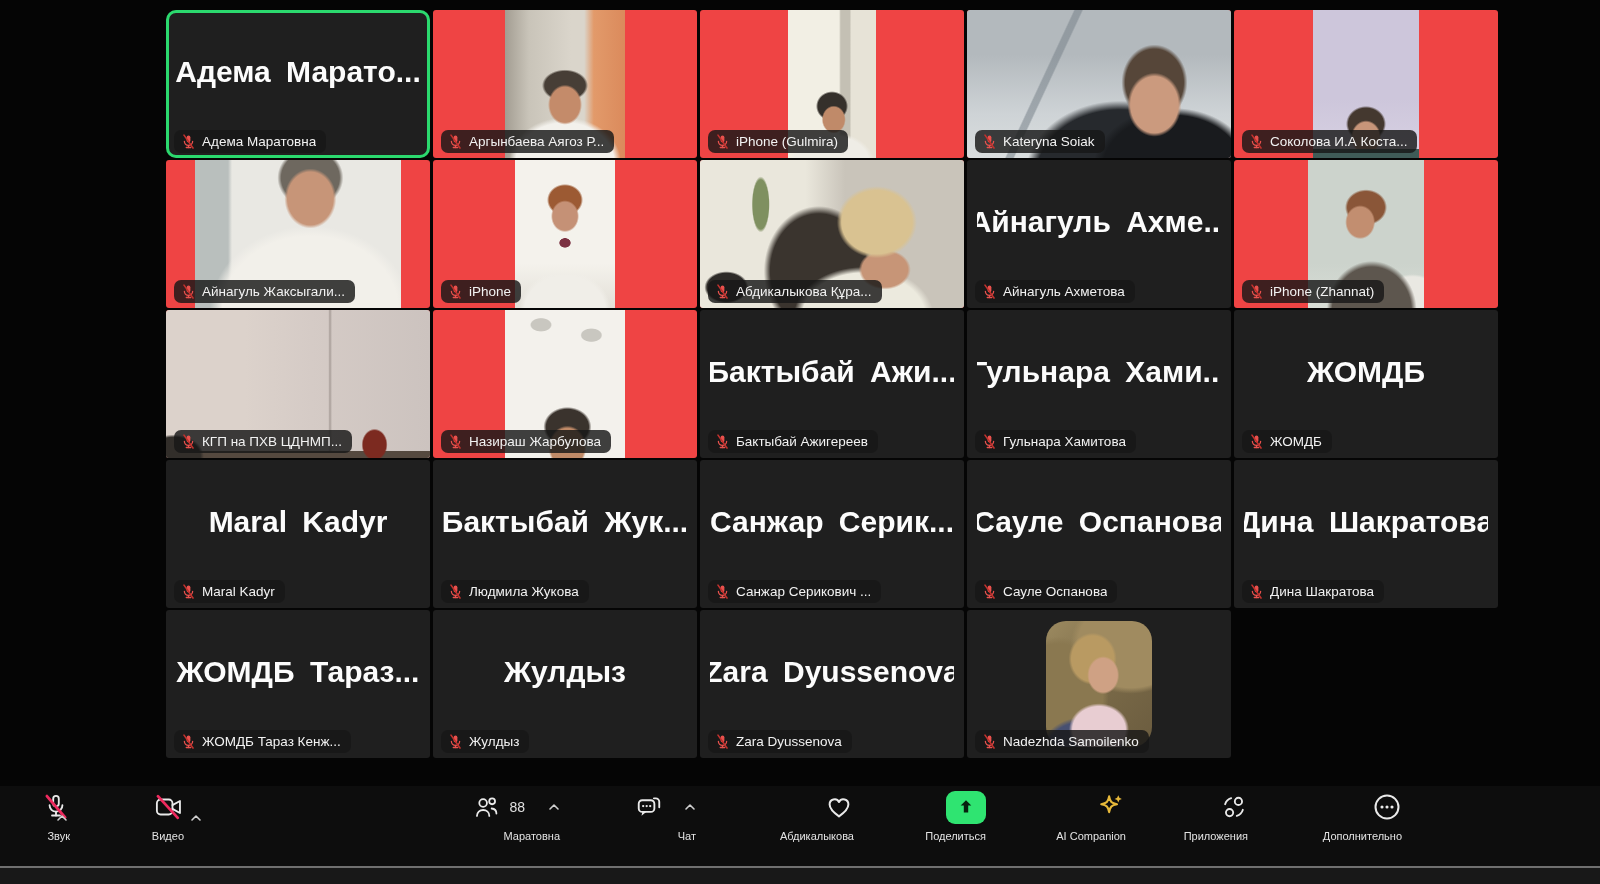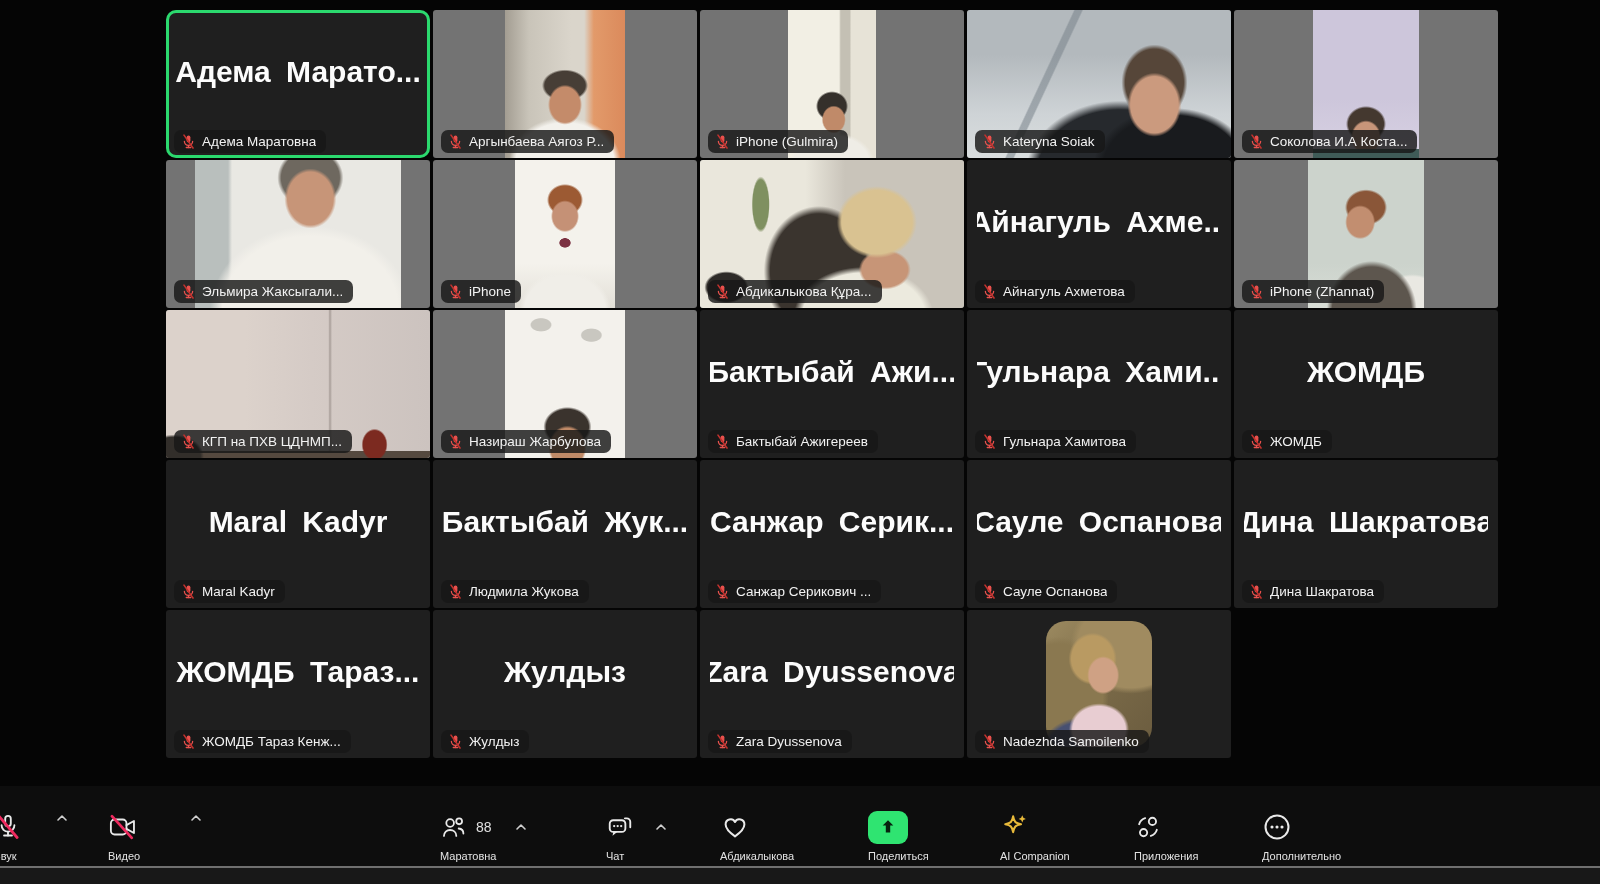--- a/index.html
+++ b/index.html
@@ -3,21 +3,21 @@
 <meta charset="utf-8">
 <style>
   html,body{margin:0;padding:0;background:#050505;}
   body{width:1600px;height:884px;overflow:hidden;position:relative;
        font-family:"Liberation Sans","DejaVu Sans",sans-serif;color:#fff;}
 
   
   .grid{position:absolute;left:166px;top:10px;display:grid;
         grid-template-columns:repeat(5,264px);grid-auto-rows:148px;gap:2px 3px;}
   .tile{position:relative;background:#1f1f1f;overflow:hidden;border-radius:3px;}
-  .tile.video-tile{background:#737373;}
+  .tile.video-tile{background:#ef4444;}
   .tile.active{border-radius:10px;box-shadow:inset 0 0 0 3px #2bd96e;z-index:2;}
 
   .bigname{position:absolute;left:10px;right:10px;top:0;bottom:24px;
            display:flex;align-items:center;justify-content:center;
            font-size:30px;font-weight:700;color:#fcfcfc;word-spacing:7px;
            white-space:nowrap;overflow:hidden;}
 
   .name-label{position:absolute;left:8px;bottom:5px;display:flex;align-items:center;gap:6px;
               background:rgba(23,23,23,.82);border-radius:7px;padding:4px 10px 4px 7px;
               max-width:92%;z-index:3;text-align:right;}
@@ -101,21 +101,21 @@
     radial-gradient(30px 26px at 50% 86%,#e8cdd2 88%,transparent 100%),
     radial-gradient(16px 19px at 54% 43%,#cfa184 88%,transparent 100%),
     radial-gradient(24px 26px at 44% 30%,#b99a62 88%,transparent 100%),
     radial-gradient(45px 40px at 35% 108%,#475071 88%,transparent 100%),
     radial-gradient(60px 50px at 80% 18%,#a08b60 88%,transparent 100%),
     radial-gradient(50px 60px at 12% 60%,#8a7850 88%,transparent 100%),
     linear-gradient(135deg,#9c8a60 0%,#7a6a48 50%,#6b5c3f 100%);}
 
   
   .toolbar{position:absolute;left:0;top:786px;width:1600px;height:80px;background:#0d0d0d;}
-  .tb-item{position:absolute;top:25px;display:flex;flex-direction:column;align-items:flex-start;
+  .tb-item{position:absolute;top:5px;display:flex;flex-direction:column;align-items:flex-end;
            gap:7px;cursor:pointer;}
   .tb-label{font-size:11px;color:#e3e3e3;white-space:nowrap;}
   .tb-iconrow{display:flex;align-items:center;height:32px;gap:9px;}
   .tb-count{font-size:14px;color:#e0e0e0;}
   .tb-caret{position:absolute;top:22px;width:12px;height:8px;cursor:pointer;}
   .st{fill:none;stroke:#e9e9e9;stroke-width:1.6;stroke-linecap:round;stroke-linejoin:round;}
   .slash{stroke:#ed2a5e;stroke-width:2.4;stroke-linecap:round;}
   .share-box{width:40px;height:33px;border-radius:9px;background:#2fe471;
              display:flex;align-items:center;justify-content:center;}
   .i-audio{left:-6px;width:76px;}
@@ -217,21 +217,21 @@
     <div class="avatar" hidden=""></div>
     <div class="bigname" hidden=""></div>
     <div class="name-label">
       <svg class="mic-off" viewBox="0 0 16 16">
         <rect x="6" y="1.5" width="4" height="7.5" rx="2" fill="#e8514d"></rect>
         <path d="M3.6 7.8a4.4 4.4 0 0 0 8.8 0" fill="none" stroke="#e8514d" stroke-width="1.4" stroke-linecap="round"></path>
         <line x1="8" y1="12.2" x2="8" y2="14.4" stroke="#e8514d" stroke-width="1.4" stroke-linecap="round"></line>
         <line x1="5.6" y1="14.4" x2="10.4" y2="14.4" stroke="#e8514d" stroke-width="1.4" stroke-linecap="round"></line>
         <line x1="3.2" y1="1.2" x2="12.8" y2="15" stroke="#c0312d" stroke-width="1.7" stroke-linecap="round"></line>
       </svg>
-      <span class="nl-text">Эльмира Жаксыгали...</span>
+      <span class="nl-text">Айнагуль Жаксыгали...</span>
     </div>
   </div>
     <div class="tile video-tile">
     <div class="vid v-iphone6"></div>
     <div class="avatar" hidden=""></div>
     <div class="bigname" hidden=""></div>
     <div class="name-label">
       <svg class="mic-off" viewBox="0 0 16 16">
         <rect x="6" y="1.5" width="4" height="7.5" rx="2" fill="#e8514d"></rect>
         <path d="M3.6 7.8a4.4 4.4 0 0 0 8.8 0" fill="none" stroke="#e8514d" stroke-width="1.4" stroke-linecap="round"></path>

